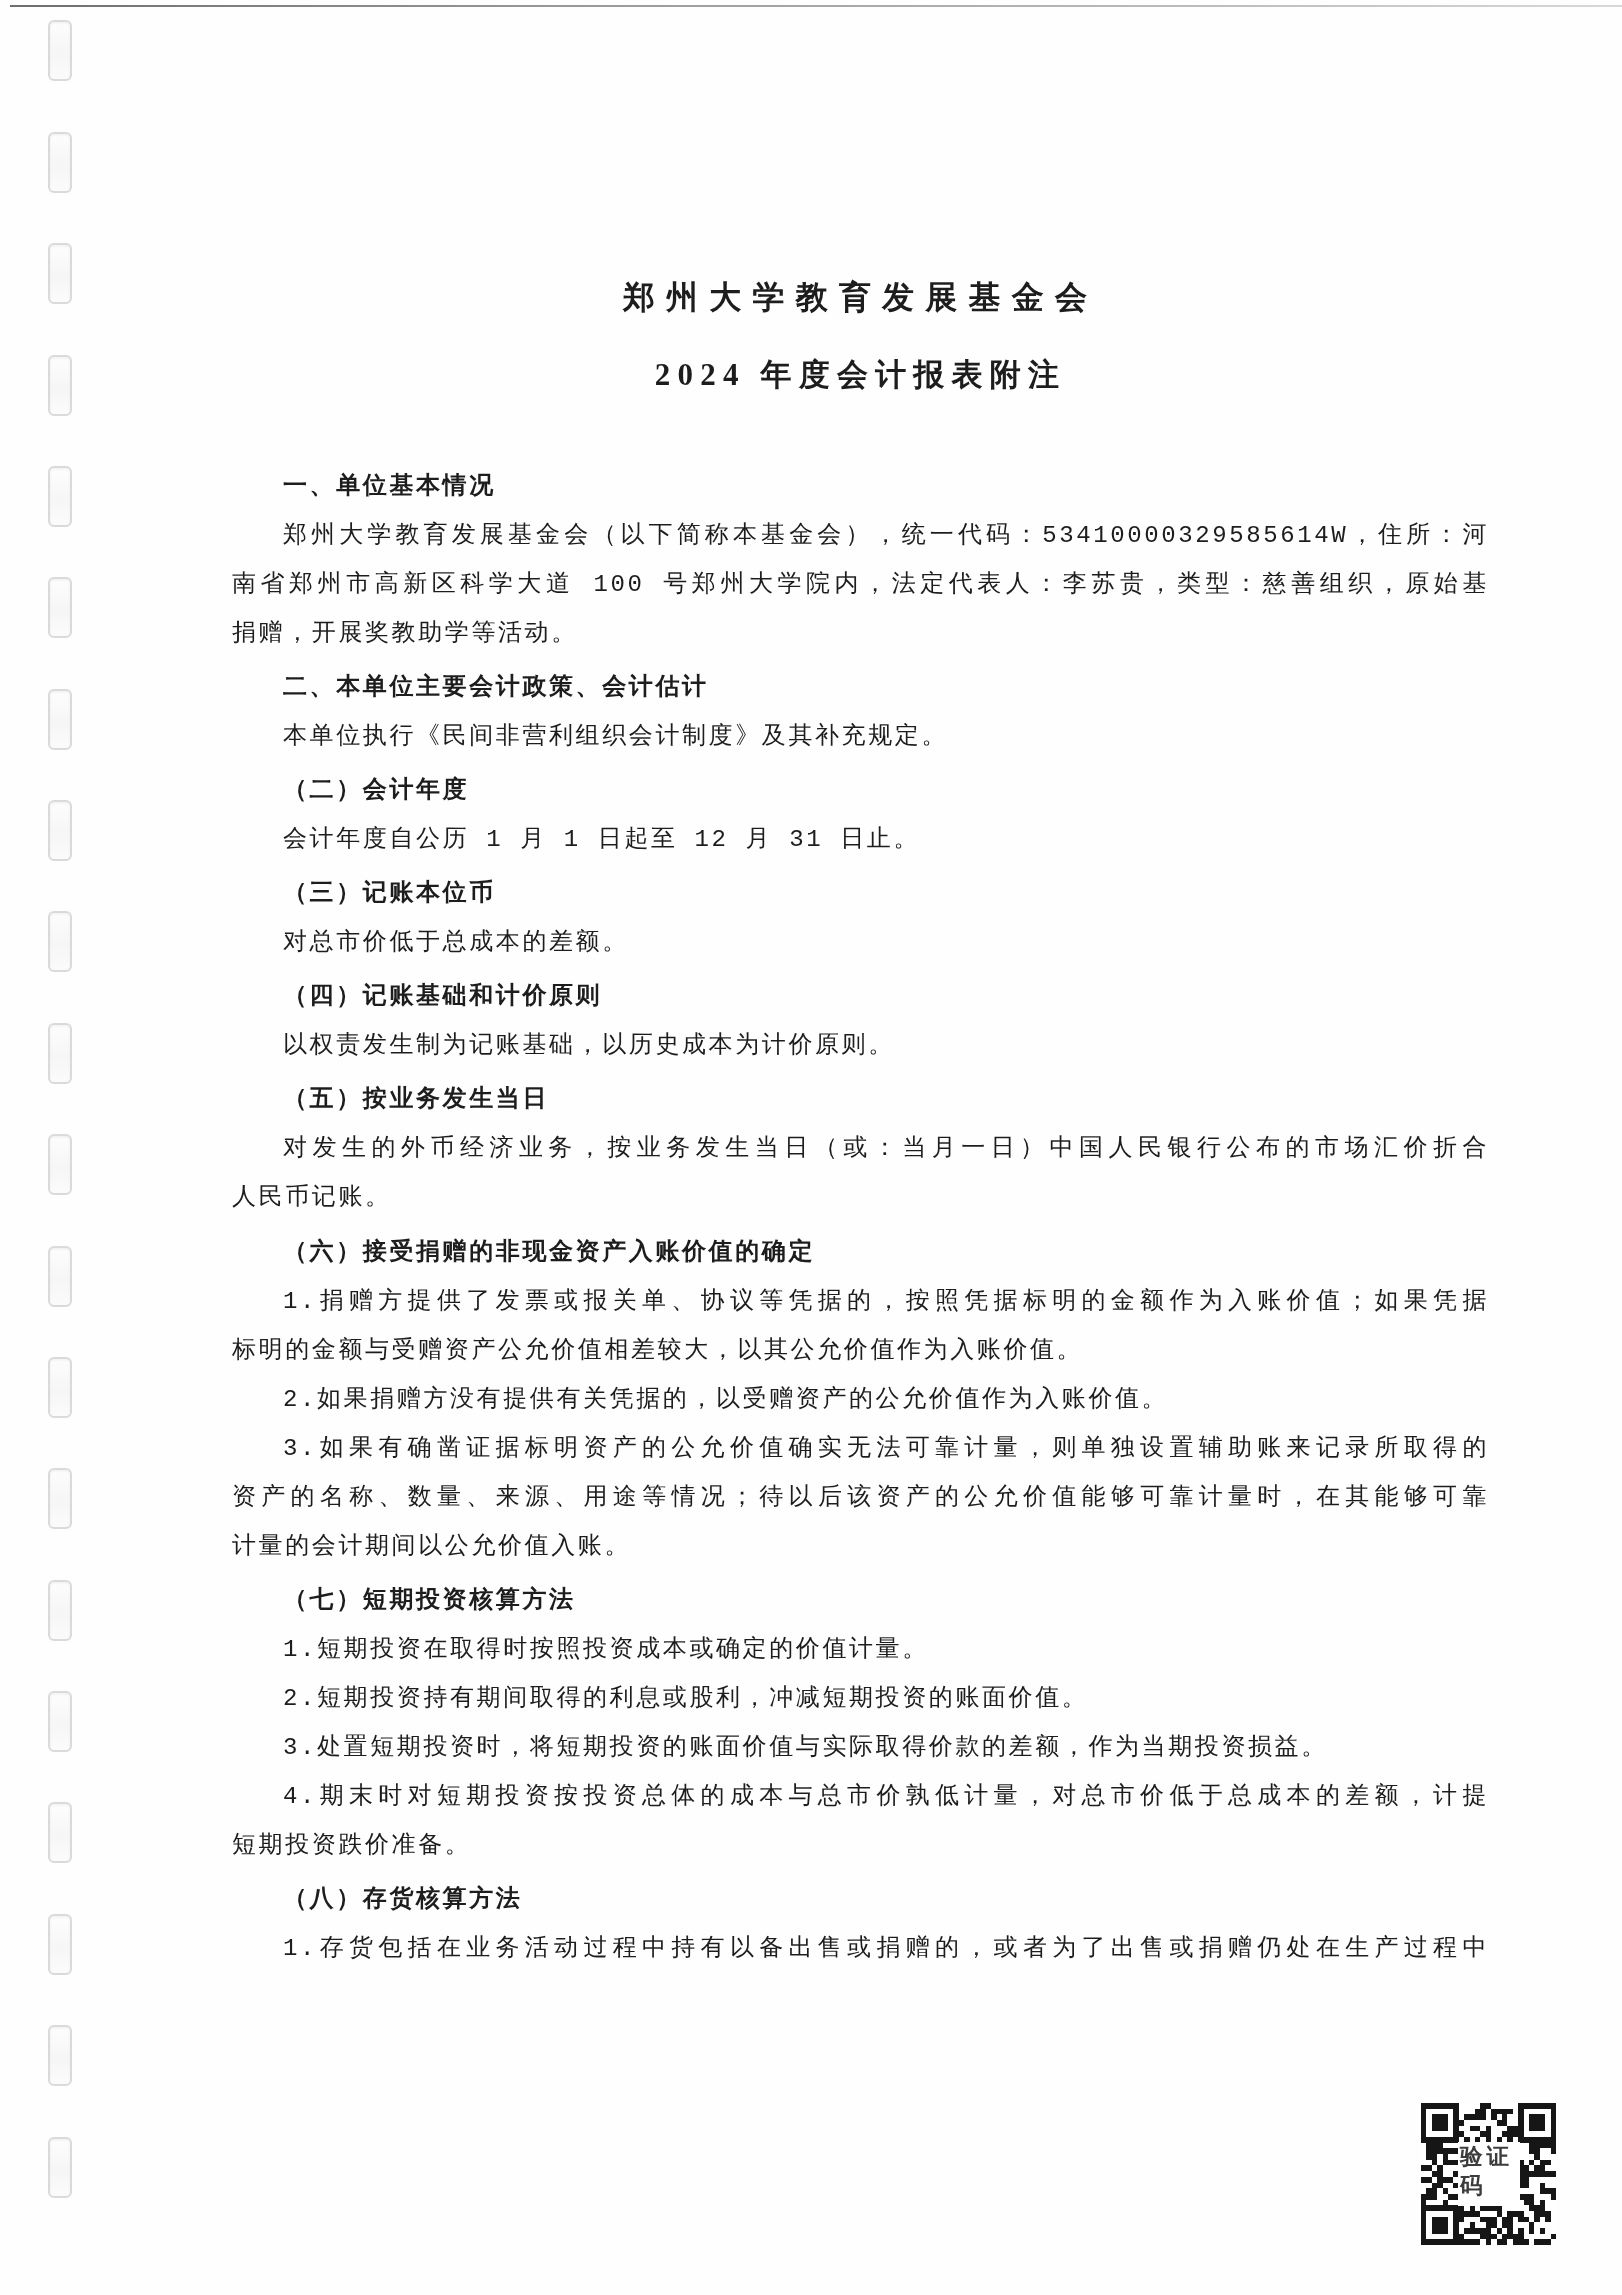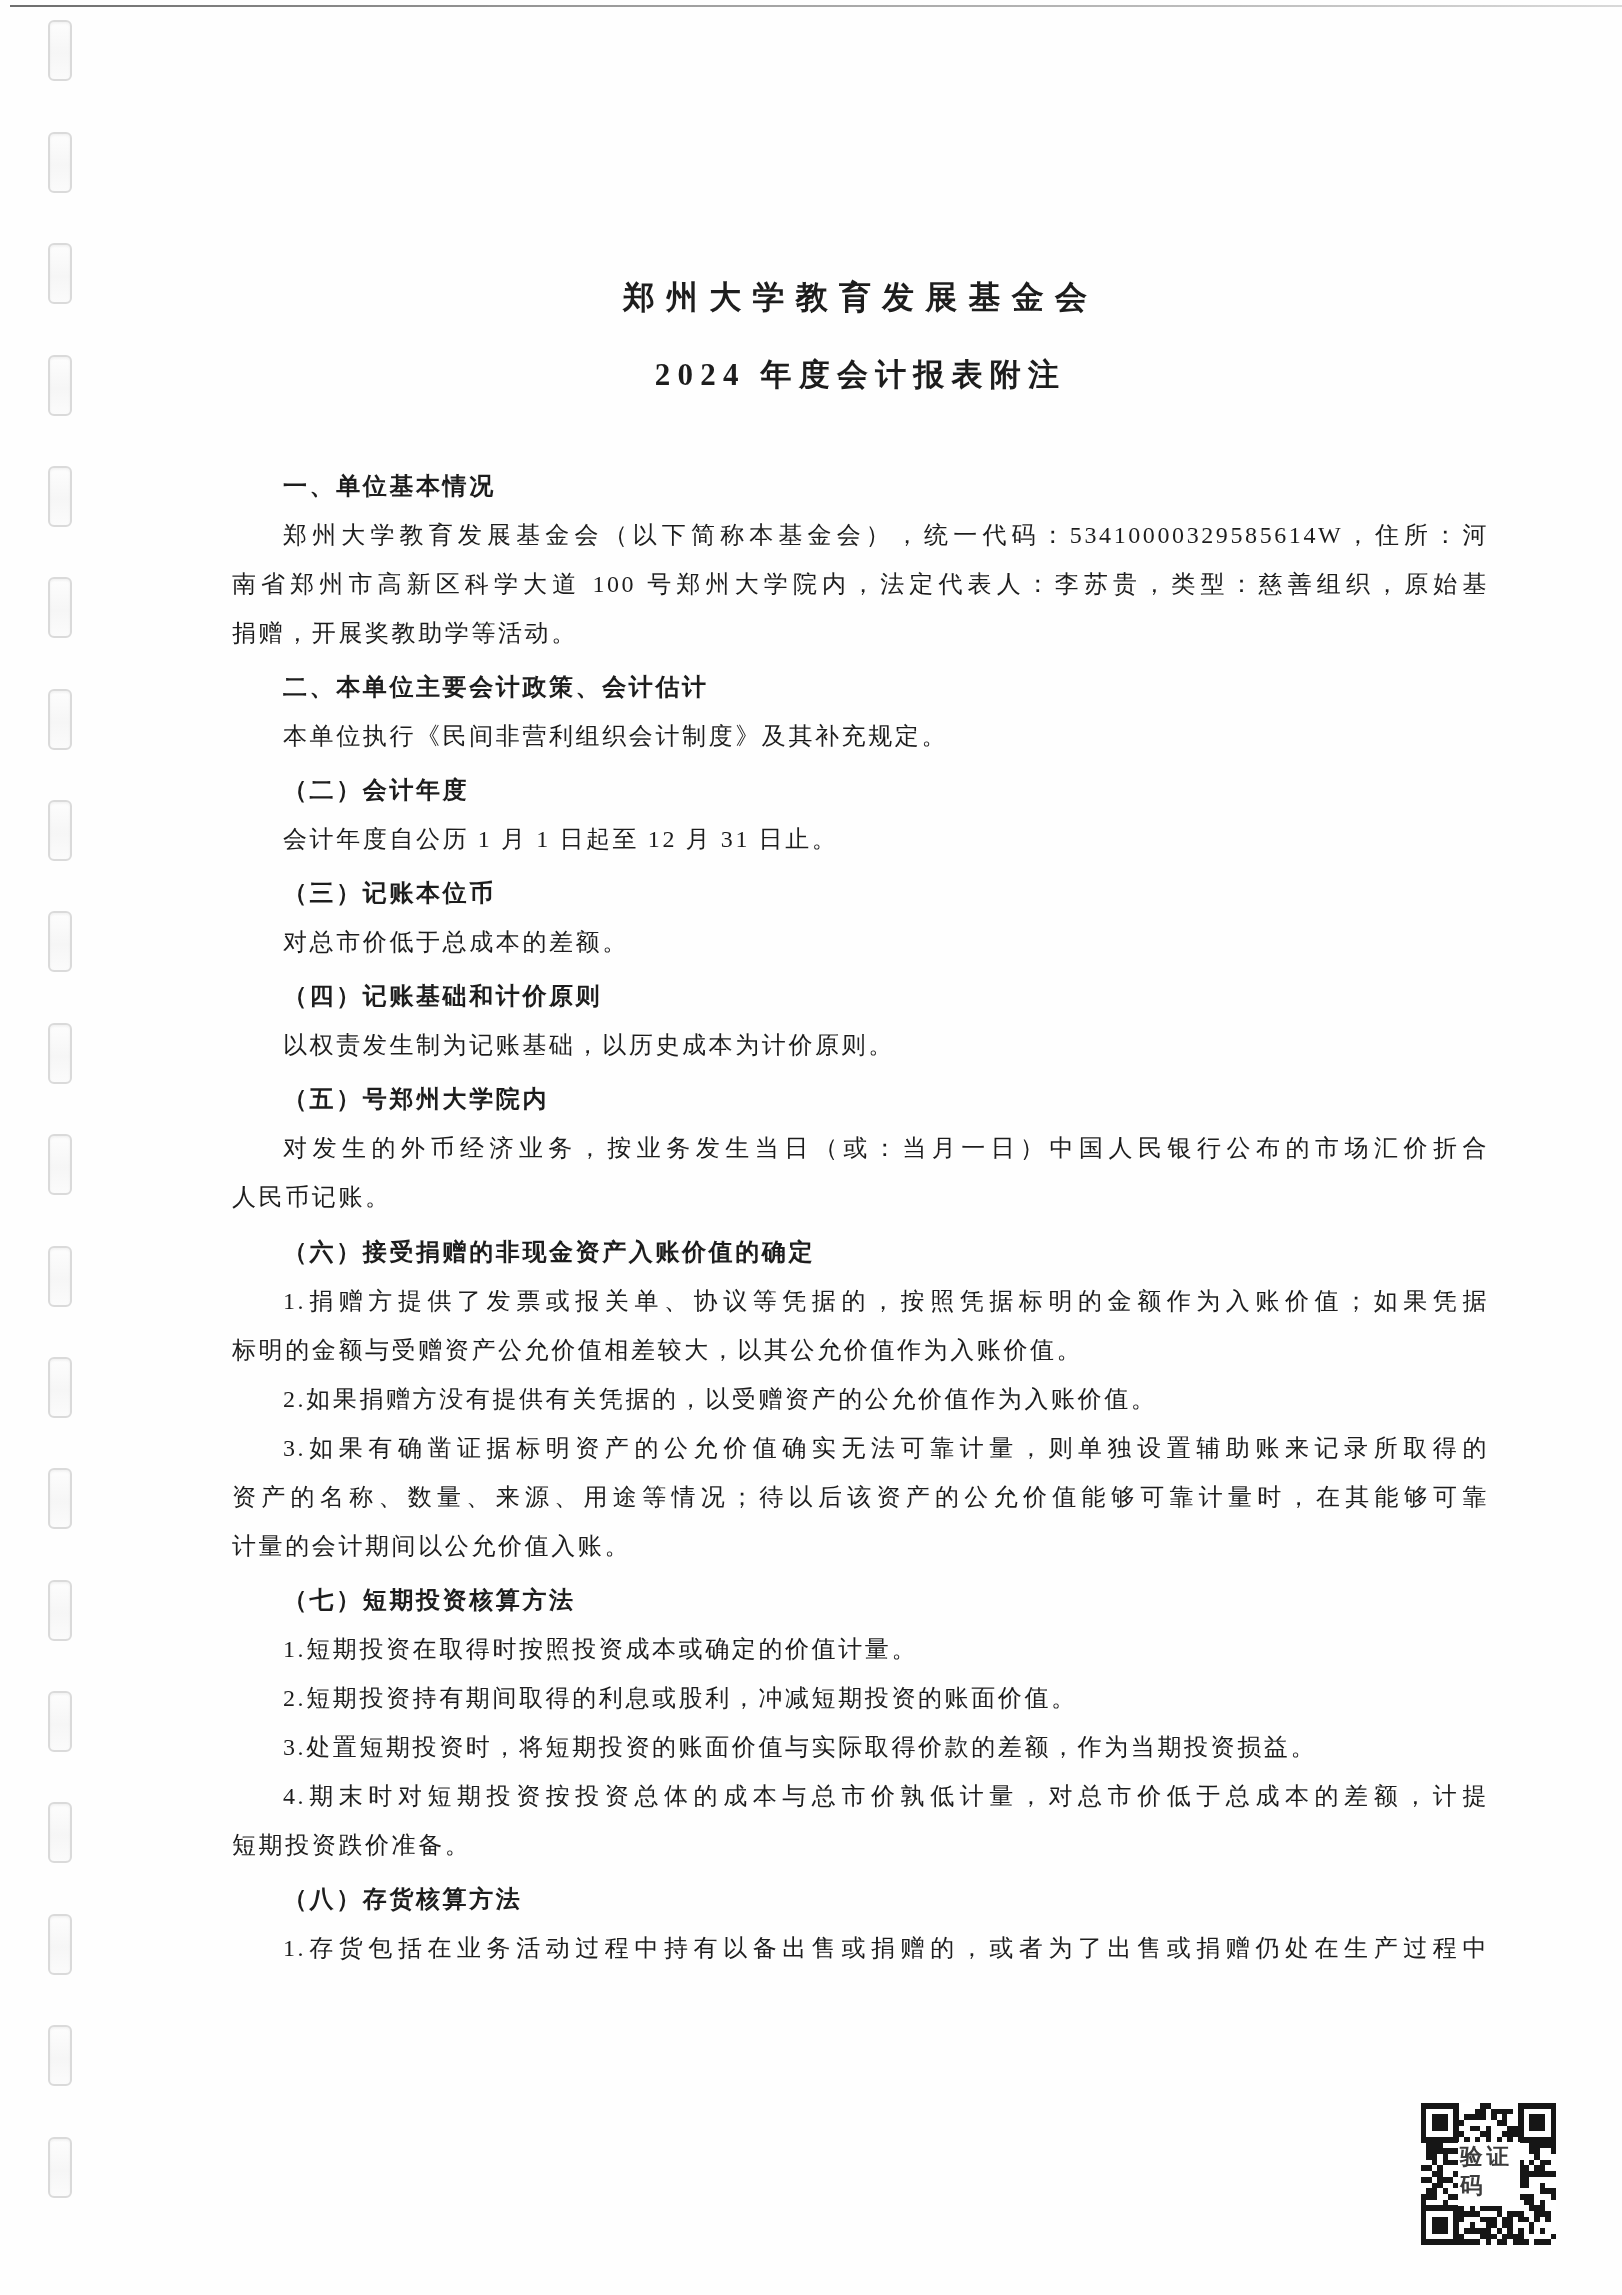--- a/index.html
+++ b/index.html
@@ -29,21 +29,21 @@
     letter-spacing:11.2px;text-align:center;
   }
   .subtitle{
     margin:28px 0 0 0;
     font-size:31px;font-weight:700;line-height:49px;
     letter-spacing:7.2px;text-align:center;
   }
   .block{font-size:24px;line-height:49px;letter-spacing:2.6px;}
   .block.heading{font-weight:700;margin-top:5.1px;}
   .block.first-heading{margin-top:63px;}
-  .line{min-height:49px;}
+  .line{min-height:49px;font-family:Liberation Mono, monospace;}
   .line.ind{text-indent:51px;}
   .line.fill{text-align:justify;text-align-last:justify;}
   .qr{
     position:absolute;left:1421px;top:2103px;width:135px;height:142px;
     background:#ffffff;
     display:grid;
     grid-template-columns:repeat(25,1fr);
     grid-template-rows:repeat(25,1fr);
   }
   .qr .m{background:#161616;}
@@ -114,21 +114,21 @@
         <div class="block paragraph">
           <div class="line ind">对总市价低于总成本的差额。</div>
         </div>
         <div class="block heading">
           <div class="line ind">（四）记账基础和计价原则</div>
         </div>
         <div class="block paragraph">
           <div class="line ind">以权责发生制为记账基础，以历史成本为计价原则。</div>
         </div>
         <div class="block heading">
-          <div class="line ind">（五）号郑州大学院内</div>
+          <div class="line ind">（五）按业务发生当日</div>
         </div>
         <div class="block paragraph">
           <div class="line ind fill">对发生的外币经济业务，按业务发生当日（或：当月一日）中国人民银行公布的市场汇价折合</div>
           <div class="line">人民币记账。</div>
         </div>
         <div class="block heading">
           <div class="line ind">（六）接受捐赠的非现金资产入账价值的确定</div>
         </div>
         <div class="block paragraph">
           <div class="line ind fill">1.捐赠方提供了发票或报关单、协议等凭据的，按照凭据标明的金额作为入账价值；如果凭据</div>

